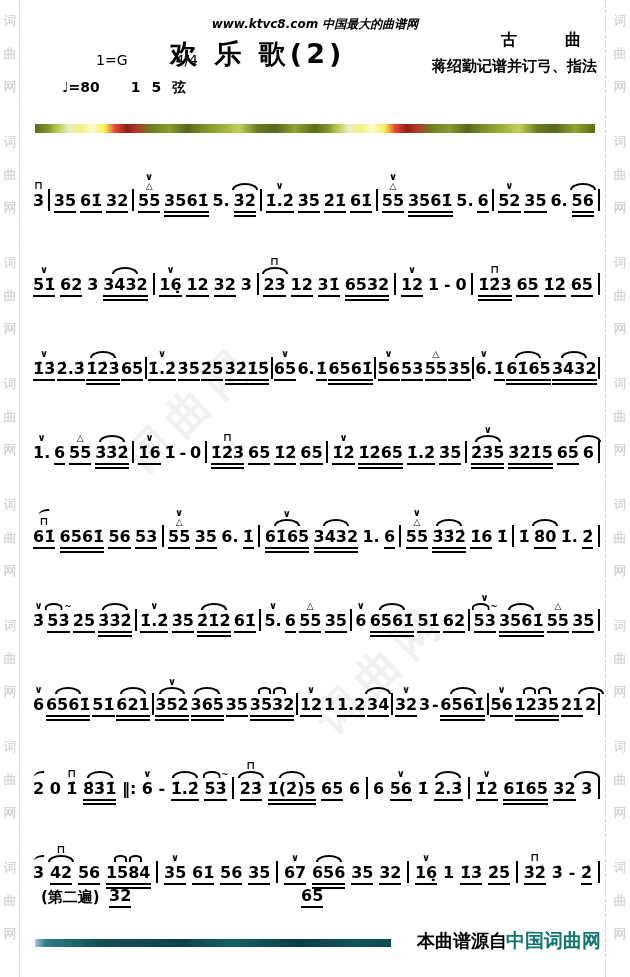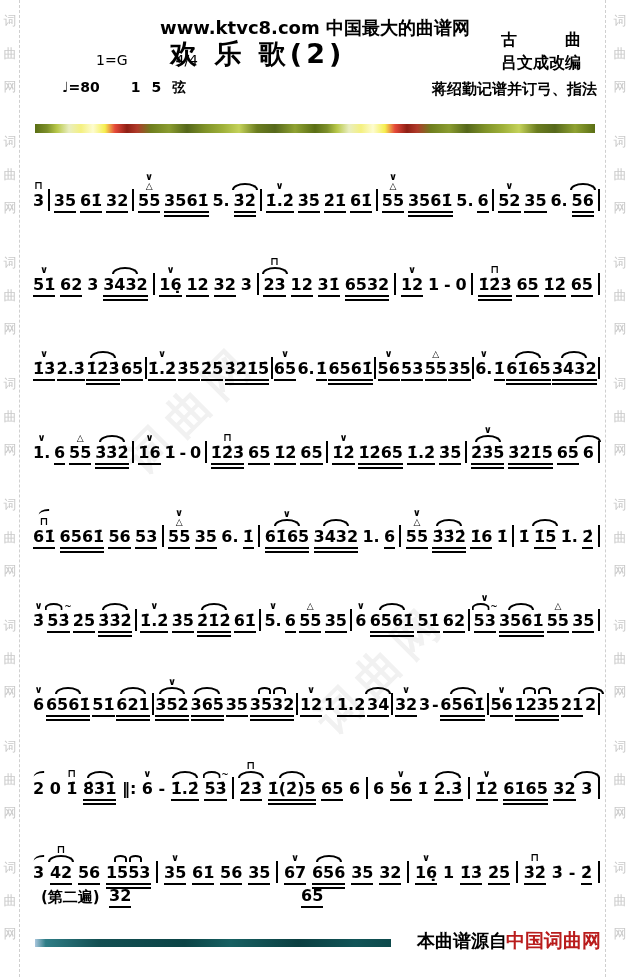--- a/index.html
+++ b/index.html
@@ -17,21 +17,21 @@
   .sidecol .grp { margin-bottom:22px; }
   #side-left { left:1px; }
   #side-right { right:1px; }
   .dashrule { position:absolute; top:0; bottom:0; width:0;
     border-left:1px dashed #cfcfcf; z-index:1; }
   #dash-left { left:19px; }
   #dash-right { left:605px; }
 
   
   .siteline { position:absolute; top:16px; left:0; width:630px; text-align:center;
-    font-size:18px; font-weight:bold; z-index:3; }
+    font-size:12px; font-weight:bold; z-index:3;font-style:italic; }
   .title { position:absolute; top:36px; left:170px; width:280px; 
     font-size:27px; font-weight:bold; letter-spacing:4px; z-index:3; white-space:nowrap; }
   .credits { position:absolute; top:30px; right:33px; text-align:right; z-index:3; }
   .credits .ln1 { font-size:16px; font-weight:bold; padding-right:16px; }
   .credits .ln2 { font-size:16px; font-weight:bold; padding-right:16px; margin-top:2px; }
   .credits .ln3 { font-size:15px; font-weight:bold; margin-top:6px; }
   .keyrow { position:absolute; left:68px; top:52px; font-size:14px; font-weight:normal; z-index:3;margin-left:28px; }
   .keyrow .meter { margin-left:48px; }
   .temporow { position:absolute; left:62px; top:79px; font-size:14px; font-weight:bold; z-index:3; }
   .temporow .strings { margin-left:31px; letter-spacing:3px; }
@@ -172,21 +172,20 @@
       </div>
     </div>
   <div class="dashrule" id="dash-left"></div>
   <div class="dashrule" id="dash-right"></div>
 
   <div class="siteline">www.ktvc8.com 中国最大的曲谱网</div>
   <div class="title">欢 乐 歌(2)</div>
 
   <div class="credits">
     <div class="ln1">古　　　曲</div>
-    <div class="ln2">吕文成改编</div>
     <div class="ln3">蒋绍勤记谱并订弓、指法</div>
   </div>
 
   <div class="keyrow">
     <span>1=G</span><span class="meter">4/4</span>
   </div>
   <div class="temporow">
     <span>♩=80</span><span class="strings">1 5 弦</span>
   </div>
 
@@ -399,21 +398,21 @@
           </span><span class="nt">55</span></span>
         <span class="tok u2"><span class="marks">
             <div class="arc"></div>
           </span><span class="nt">3̇3̇2̇</span></span>
         <span class="tok u1"><span class="nt">1̇6</span></span>
         <span class="tok"><span class="nt">1̇</span></span>
         <div class="bar"></div>
         <span class="tok"><span class="nt">1̇</span></span>
         <span class="tok u1"><span class="marks">
             <div class="arc"></div>
-          </span><span class="nt">1̇5</span></span>
+          </span><span class="nt">8̇0</span></span>
         <span class="tok"><span class="nt">1̇.</span></span>
         <span class="tok u1"><span class="nt">2̇</span></span>
         <div class="bar"></div>
       </div>
       <div class="mline" style="top: 580px;">
         <span class="tok"><span class="marks">
             <span class="mkv">∨</span>
           </span><span class="nt">3̇</span></span>
         <span class="tok u1"><span class="marks">
             <div class="arcrow">
@@ -591,21 +590,21 @@
         <span class="tok u1"><span class="marks">
             <span class="mkd">⊓</span>
             <div class="arc"></div>
           </span><span class="nt">42</span></span>
         <span class="tok u1"><span class="nt">56</span></span>
         <span class="tok u2"><span class="marks">
             <div class="arcs">
               <div class="arc sm"></div>
               <div class="arc sm"></div>
             </div>
-          </span><span class="nt">1553</span></span>
+          </span><span class="nt">1584</span></span>
         <div class="bar"></div>
         <span class="tok u1"><span class="marks">
             <span class="mkv">∨</span>
           </span><span class="nt">35</span></span>
         <span class="tok u1"><span class="nt">61̇</span></span>
         <span class="tok u1"><span class="nt">56</span></span>
         <span class="tok u1"><span class="nt">35</span></span>
         <div class="bar"></div>
         <span class="tok u1"><span class="marks">
             <span class="mkv">∨</span>
@@ -634,15 +633,15 @@
     </div>
 
   <div class="svrow">
     <span class="svlabel">(第二遍)</span>
   <span class="tok svnote u1" style="left: 76px;"><span class="nt">32</span></span>
       <span class="tok svnote u1" style="left: 268px;"><span class="nt">65</span></span>
     </div>
 
   <div class="fbar"></div>
   <div class="fnote">本曲谱源自</div>
-  <div class="fsite" style="color: #b91c1c; font-family: Liberation Serif, serif;">中国词曲网</div>
+  <div class="fsite" style="color: #0f766e; font-family: Liberation Serif, serif;">中国词曲网</div>
 
 </div>
 
 </body></html>

